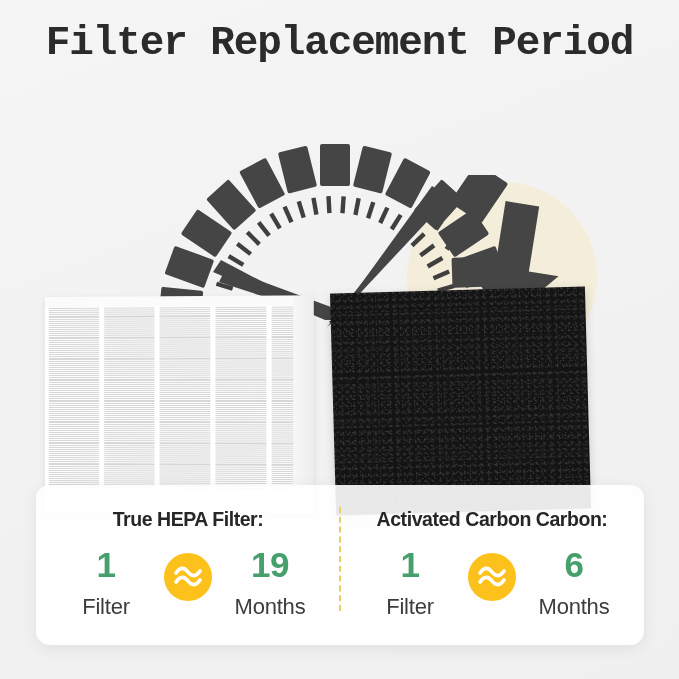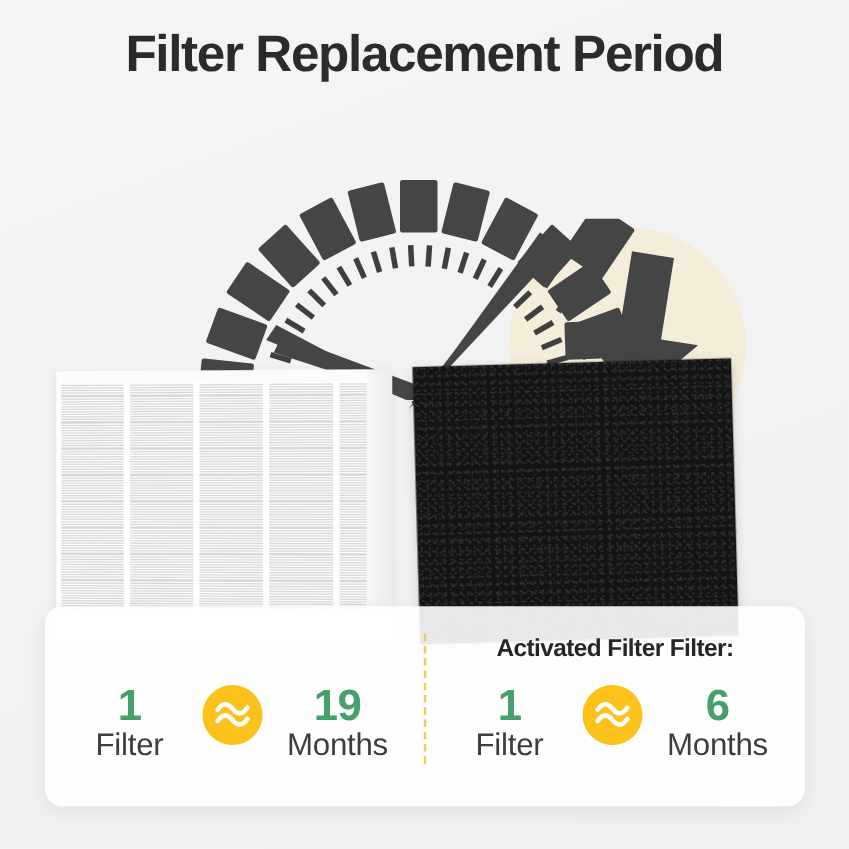--- a/index.html
+++ b/index.html
@@ -25,21 +25,21 @@
   .title {
     position: absolute;
     left: 0;
     top: 20px;
     width: 679px;
     text-align: center;
     font-size: 41px;
     font-weight: bold;
     letter-spacing: -1.1px;
     color: #2b2b2b;
-    font-family: Liberation Sans, sans-serif;
+    font-family: Liberation Mono, monospace;
   }
 
   
   .beige-circle {
     position: absolute;
     left: 407px;
     top: 182px;
     width: 190px;
     height: 190px;
     border-radius: 50%;
@@ -215,22 +215,22 @@
     min-width: 76px;
   }
   .metric-value {
     font-size: 35px;
     font-weight: bold;
     color: #45a06c;
     line-height: 1.0;
     letter-spacing: -0.5px;
   }
   .metric-label {
-    margin-top: 0;
-    font-size: 25px;
+    margin-top: 12px;
+    font-size: 22px;
     color: #3d3d3d;
     letter-spacing: -0.2px;
   }
 
   .approx-badge {
     width: 48px;
     height: 48px;
     border-radius: 50%;
     background: #fcc21b;
     display: flex;
@@ -415,40 +415,41 @@
 
   <div class="carbon-filter">
     <div class="carbon-body">
       <div class="carbon-grain"></div>
     </div>
   </div>
 
   <div class="info-card">
 
     <div class="card-half left">
+      <div class="card-heading">True HEPA Filter:</div>
       <div class="metric-row">
         <div class="metric">
           <div class="metric-value">1</div>
           <div class="metric-label">Filter</div>
         </div>
         <div class="approx-badge">
           <svg width="30" height="22" viewBox="0 0 30 22" xmlns="http://www.w3.org/2000/svg">
             <path d="M3 7 C7 1, 11 1, 15 6 C19 11, 23 11, 27 5" stroke="#ffffff" stroke-width="3.6" fill="none" stroke-linecap="round"></path>
             <path d="M3 16 C7 10, 11 10, 15 15 C19 20, 23 20, 27 14" stroke="#ffffff" stroke-width="3.6" fill="none" stroke-linecap="round"></path>
           </svg>
         </div>
         <div class="metric">
           <div class="metric-value">19</div>
           <div class="metric-label">Months</div>
         </div>
       </div>
     </div>
 
     <div class="card-half right">
-      <div class="card-heading">Activated Filter Filter:</div>
+      <div class="card-heading">Activated Carbon Carbon:</div>
       <div class="metric-row">
         <div class="metric">
           <div class="metric-value">1</div>
           <div class="metric-label">Filter</div>
         </div>
         <div class="approx-badge">
           <svg width="30" height="22" viewBox="0 0 30 22" xmlns="http://www.w3.org/2000/svg">
             <path d="M3 7 C7 1, 11 1, 15 6 C19 11, 23 11, 27 5" stroke="#ffffff" stroke-width="3.6" fill="none" stroke-linecap="round"></path>
             <path d="M3 16 C7 10, 11 10, 15 15 C19 20, 23 20, 27 14" stroke="#ffffff" stroke-width="3.6" fill="none" stroke-linecap="round"></path>
           </svg>

